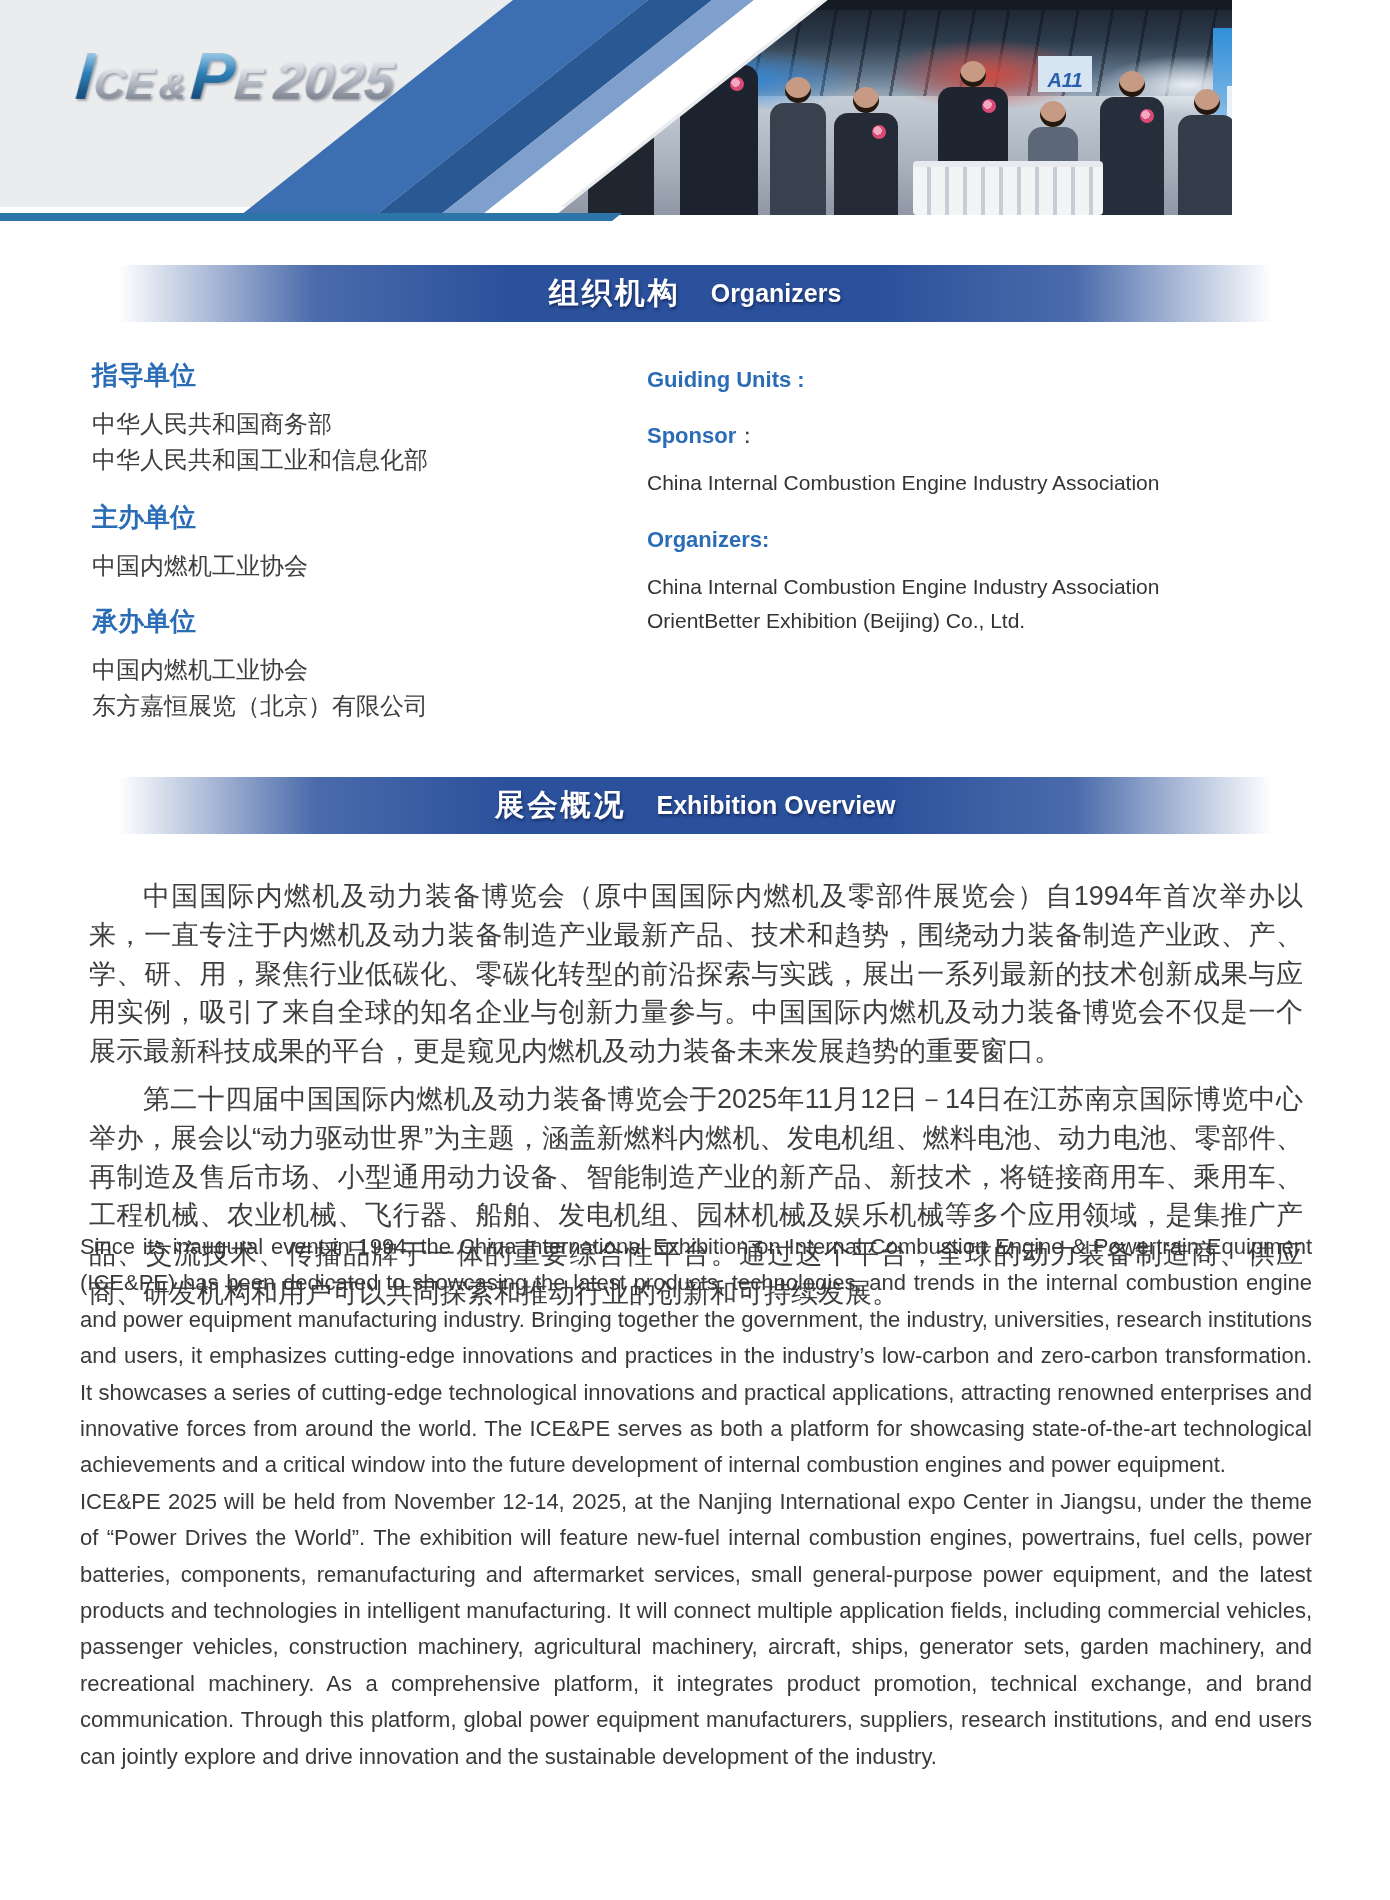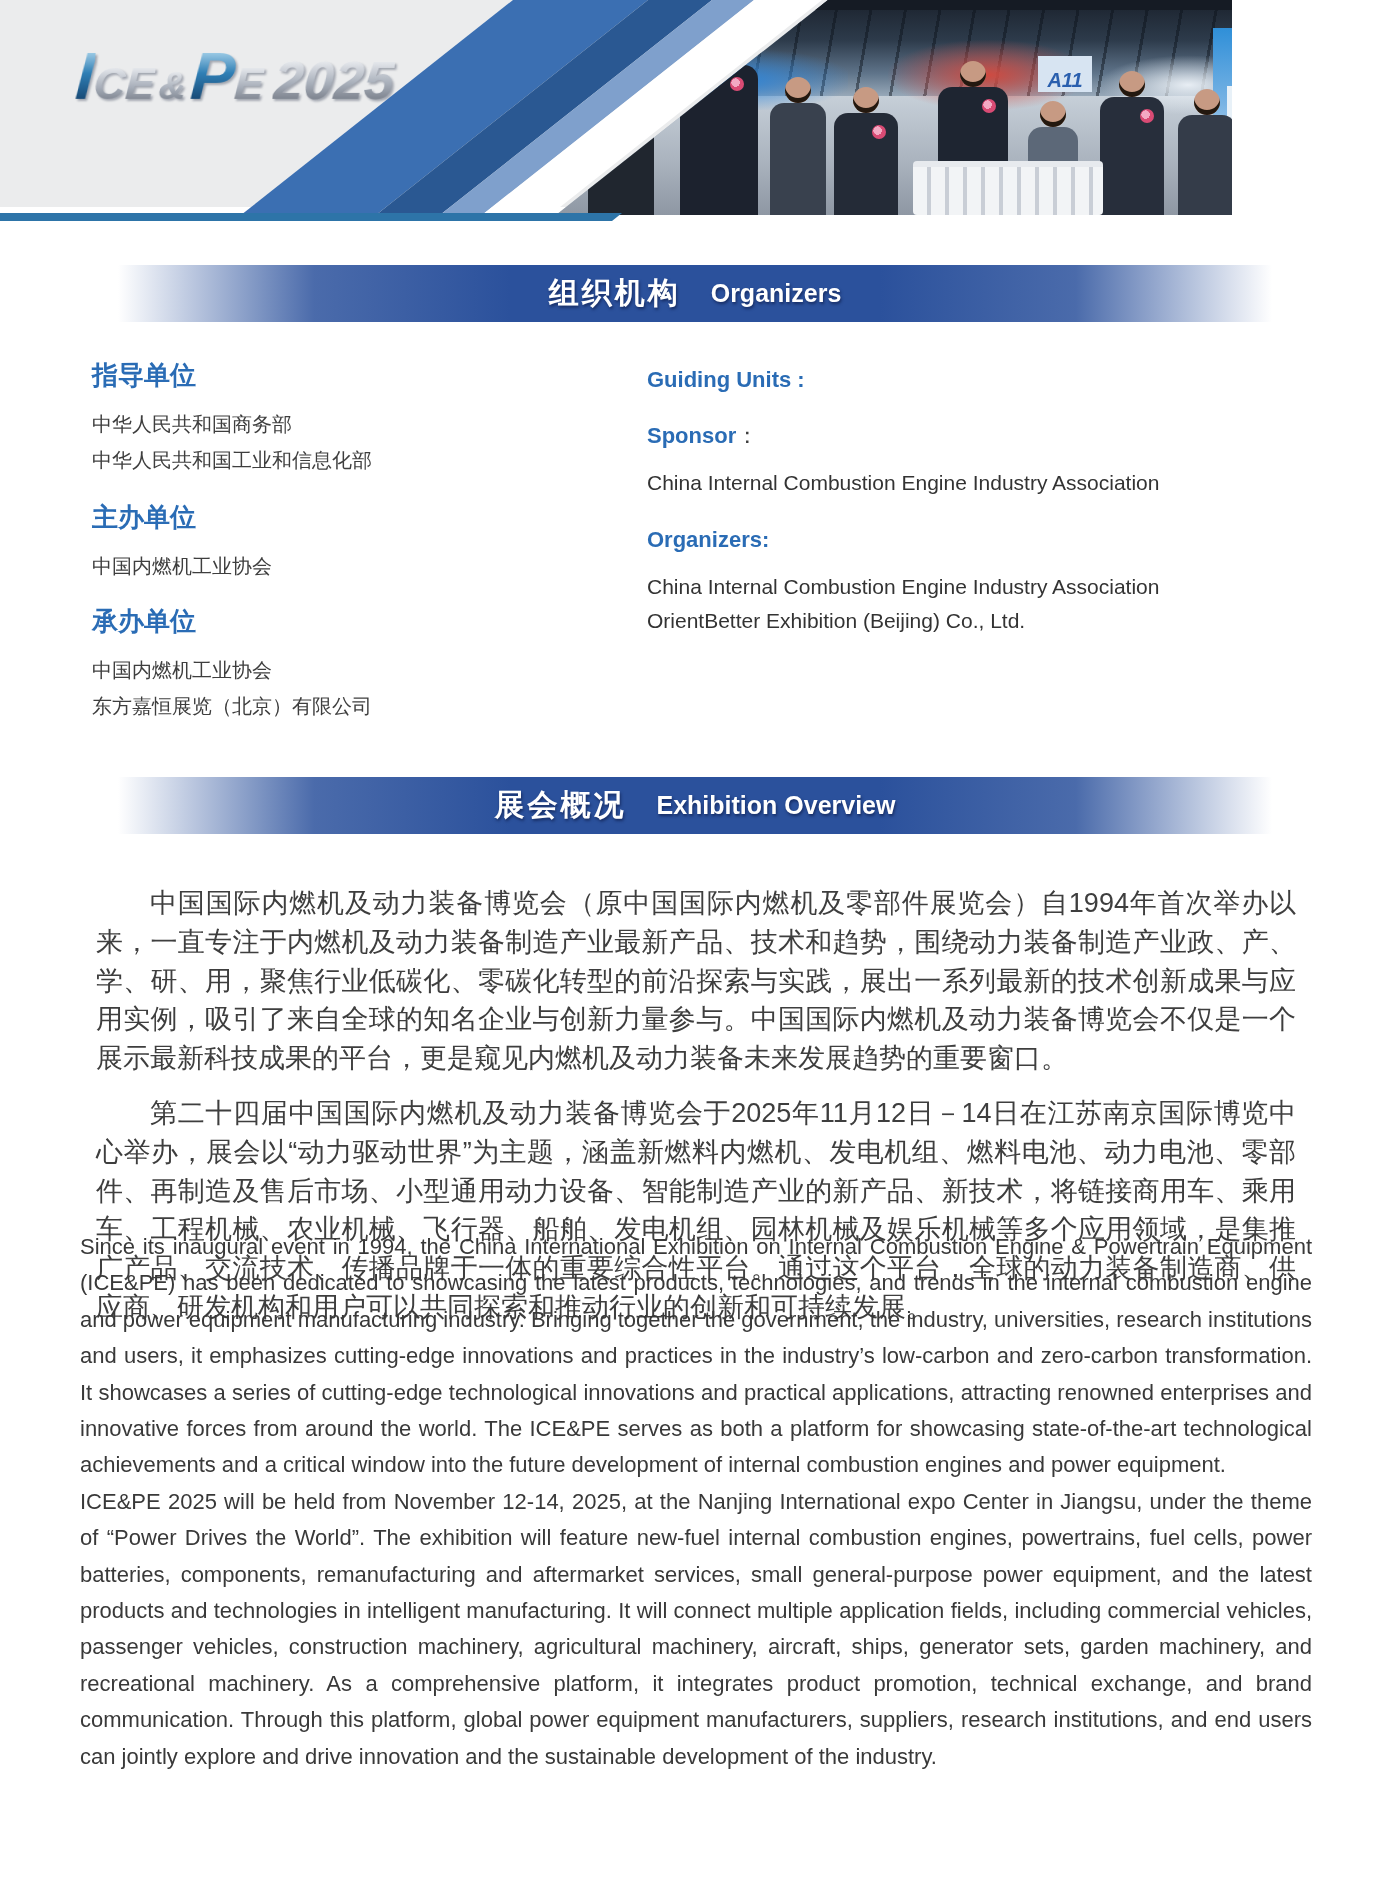--- a/index.html
+++ b/index.html
@@ -79,35 +79,35 @@
   .banner-overview  { top:777px; }
   .banner .zh { font-size:30px; font-weight:bold; color:#ffffff; letter-spacing:3px;
                 text-shadow:1px 2px 3px rgba(8,18,58,.6); }
   .banner .en { font-size:25px; font-weight:bold; color:#ffffff;
                 text-shadow:1px 2px 3px rgba(8,18,58,.6); }
 
   
   .org-left  { position:absolute; left:92px;  top:360px; width:540px; }
   .org-right { position:absolute; left:647px; top:366px; width:660px; }
   .org-left h3 { margin:0; font-size:26px; line-height:30px; font-weight:bold; color:#2a6cb5; }
-  .org-left .org-line { font-size:20px; line-height:36px; color:#3e3e3e; }
+  .org-left .org-line { font-size:24px; line-height:36px; color:#3e3e3e; }
   .org-left .grp-lines { margin-top:16px; }
   .org-left .grp1 { margin-top:24px; }
   .org-left .grp2 { margin-top:22px; }
   .org-right h3 { margin:0; font-size:22px; line-height:28px; font-weight:bold; color:#2a6cb5; }
   .org-right h3 .suffix { color:#3e3e3e; font-weight:normal; }
   .org-right .org-line { font-size:21px; line-height:34px; color:#333333; }
   .org-right .grp-lines { margin-top:16px; }
   .org-right .grp1 { margin-top:28px; }
   .org-right .grp2 { margin-top:26px; }
 
   
   .zh-paragraphs { position:absolute; left:80px; top:868px; width:1232px;
                    font-size:27px; line-height:38.8px; color:#3e3e3e; text-align:justify; }
-  .zh-paragraphs p { margin:16px; text-indent:2em; }
+  .zh-paragraphs p { margin:9px; text-indent:2em; }
   .en-paragraphs { position:absolute; left:80px; top:1229px; width:1232px;
                    font-size:22px; line-height:36.4px; color:#393939; text-align:justify; }
   .en-paragraphs p { margin:0; }
 </style>
 </head>
 <body>
 
 <div class="page">
 
   <div class="header">

